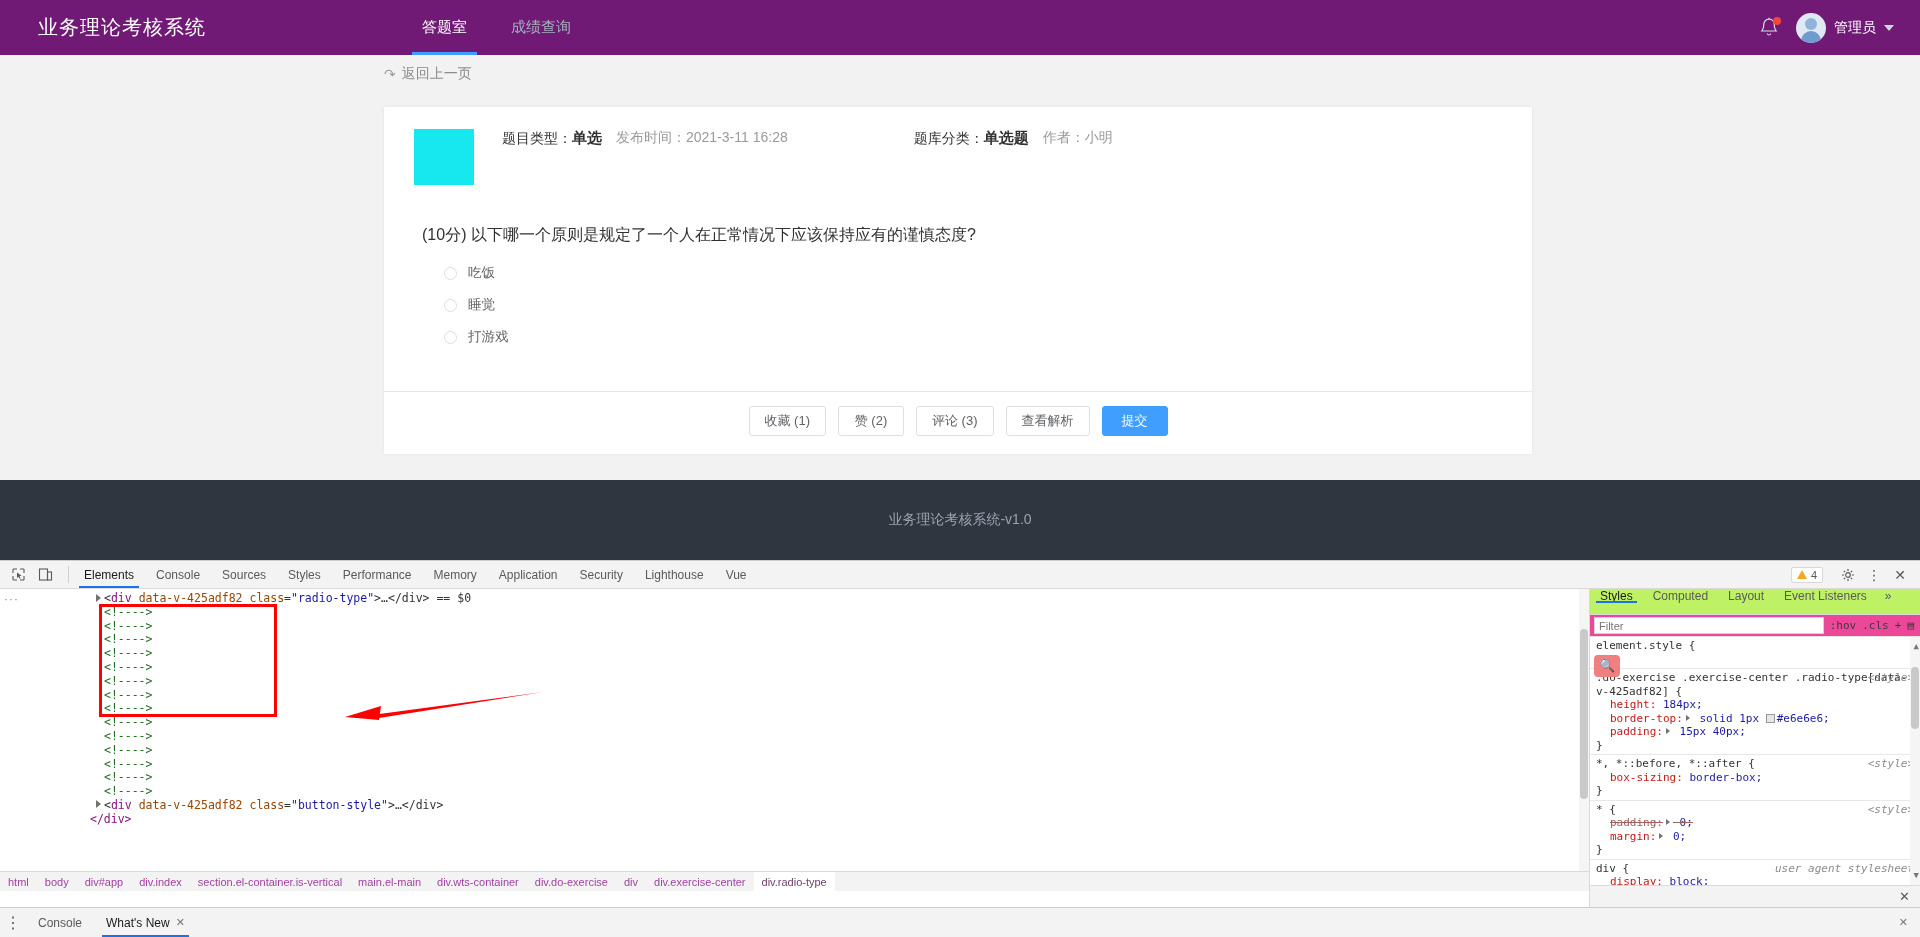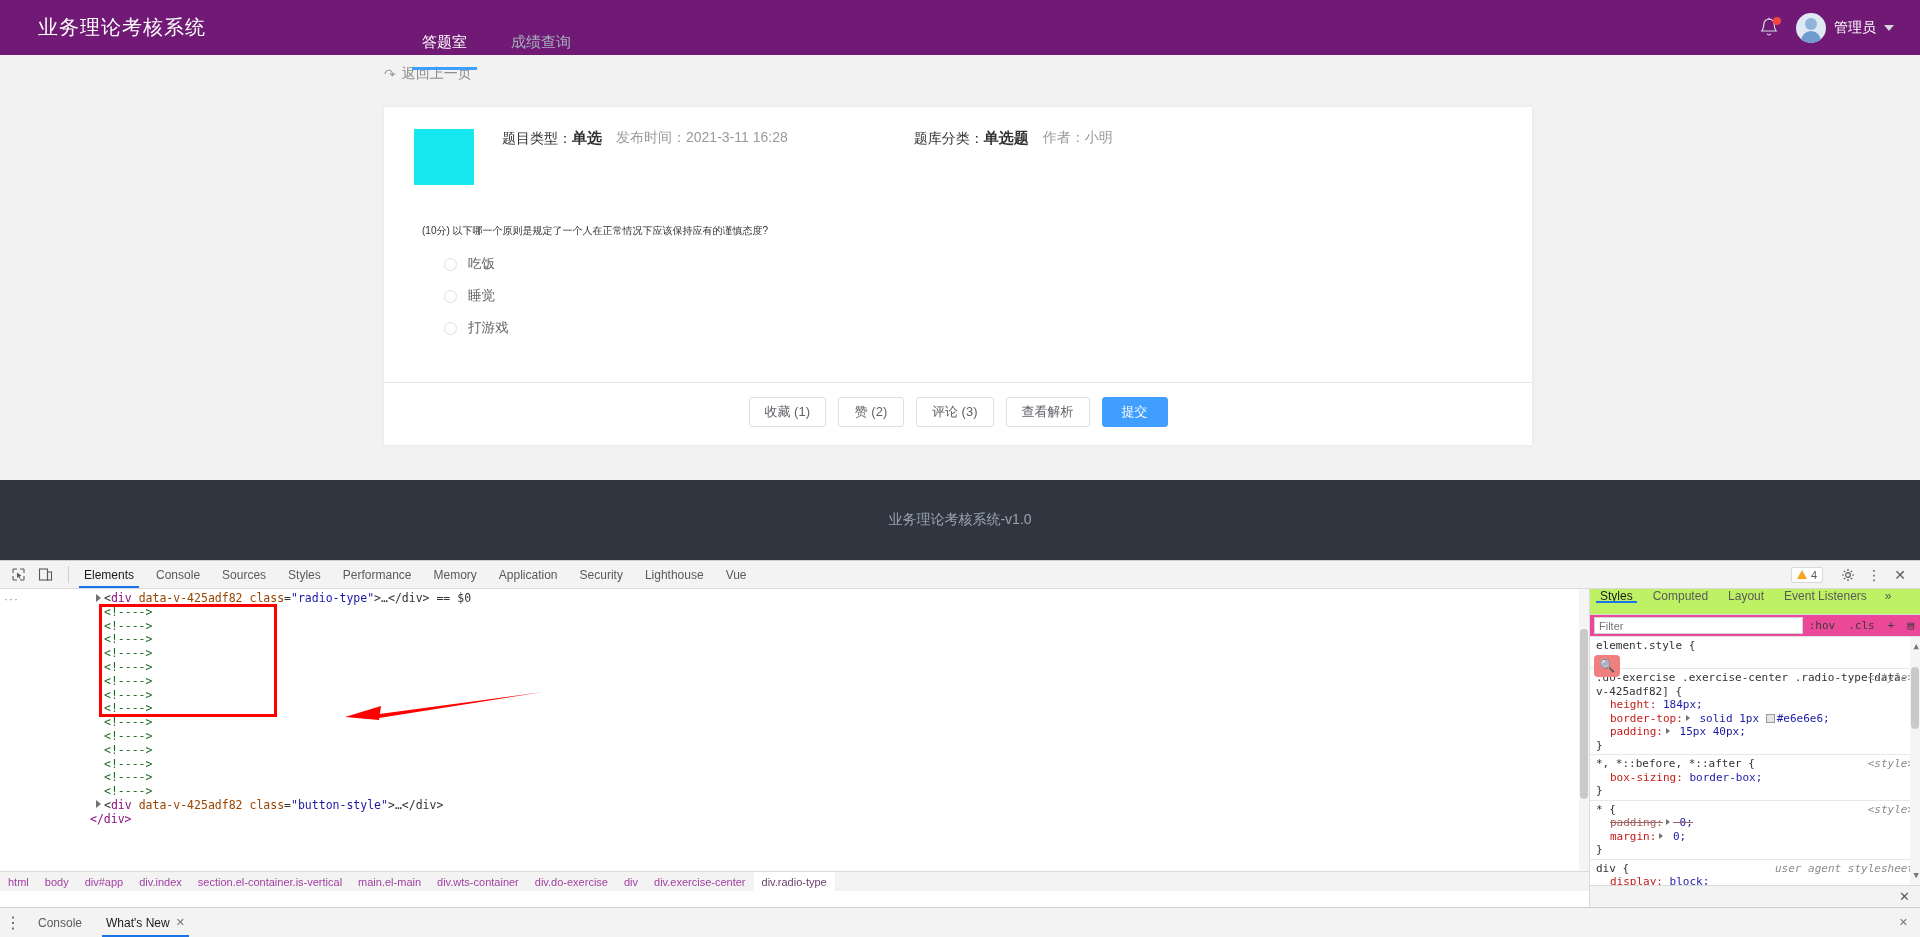--- a/index.html
+++ b/index.html
@@ -27,21 +27,20 @@
     color: #ffffff; font-size: 20px; letter-spacing: 1px;
   }
   .nav {
     position: absolute; left: 400px; top: 0; height: 55px;
     display: flex; align-items: stretch;
   }
   .nav-item {
     height: 55px; display: flex; align-items: center; justify-content: center;
     padding: 0 22px; color: #a6b2bd; font-size: 15px; cursor: pointer;
     position: relative;
-    margin-top: 15px;
   }
   .nav-item.active { color: #ffffff; }
   .nav-item.active::after {
     content: ""; position: absolute; left: 12px; right: 12px; bottom: 0;
     height: 3px; background: #409eff;
   }
   .header-right {
     position: absolute; right: 26px; top: 0; height: 55px;
     display: flex; align-items: center; gap: 16px;
   }
@@ -80,21 +79,21 @@
   .card-head { display:flex; padding: 22px 30px 20px 30px; border-bottom:0; }
   .thumb { width: 60px; height: 56px; background: #17e8ef; flex: none; }
   .meta { margin-left: 28px; display:flex; gap: 126px; }
   .meta-col { display:flex; flex-direction:row; gap:14px; }
   .meta-row { font-size: 14px; color:#606266; white-space:nowrap; }
   .meta-row .lbl { color:#303133; }
   .meta-row .val-strong { color:#303133; font-weight:bold; font-size:15px; }
   .meta-row .val-muted { color:#9a9a9a; }
 
   .qbody { padding: 18px 38px 42px 38px; min-height: 150px; }
-  .qtext { font-size: 10px; color:#303133; line-height: 1.5; }
+  .qtext { font-size: 16px; color:#303133; line-height: 1.5; }
   .opts { margin-top: 14px; display:flex; flex-direction:column; gap: 8px; }
   .opt { display:flex; align-items:center; gap:11px; cursor:pointer; padding: 3px 0 3px 22px; }
   .radio {
     width: 13px; height: 13px; border-radius:50%; border:1px solid #dcdfe6; background:#fff; flex:none;
   }
   .opt-label { font-size: 13.5px; color:#606266; }
 
   .btnrow {
     border-top: 1px solid #e6e6e6;
     padding: 14px 0 18px 0;
@@ -191,21 +190,21 @@
   .styles-tab { display:flex; align-items:center; padding:0 10px; font-size:12px; color:#5a5a5a; cursor:pointer; position:relative; }
   .styles-tab.active { color:#1a1a1a; }
   .styles-tab.active::after { content:""; position:absolute; left:6px; right:6px; bottom:0; height:2px; background:#1a73e8; }
   .styles-more { display:flex; align-items:center; padding:0 8px; color:#5a5a5a; font-size:12px; cursor:pointer; }
 
   .filter-row { height:22px; display:flex; align-items:center; border-bottom:1px solid #e3e3e3; background:#ec4899; padding-left:4px; }
   .filter-input {
     flex:1; border:1px solid #d4d4d4; height:17px; font-size:11px; padding:0 4px;
     color:#666; font-family: inherit; background:#fff; outline:none;
   }
-  .filter-tools { display:flex; align-items:center; gap:13px; padding: 0 6px; font-size:11px; color:#3b3b3b; font-family:"DejaVu Sans Mono", monospace; }
+  .filter-tools { display:flex; align-items:center; gap:6px; padding: 0 6px; font-size:11px; color:#3b3b3b; font-family:"DejaVu Sans Mono", monospace; }
   .filter-tools span { cursor:pointer; }
 
   .css-area { flex:1; overflow:hidden; font-family:"DejaVu Sans Mono","Liberation Mono",monospace; font-size:11px; line-height:13.5px; color:#333; position:relative; }
   .rule { padding: 2px 0 2px 6px; border-bottom:1px solid #e8e8e8; position:relative; }
   .rule .origin { position:absolute; right:6px; top:2px; color:#8c8c8c; font-style:italic; font-size:11px; }
   .sel-txt { color:#333; }
   .prop { color:#c41a16; padding-left: 14px; display:block; }
   .prop .pv { color:#1a1aa6; }
   .prop.struck { text-decoration: line-through; color:#a06060; }
   .expander { display:inline-block; width:0;height:0;

